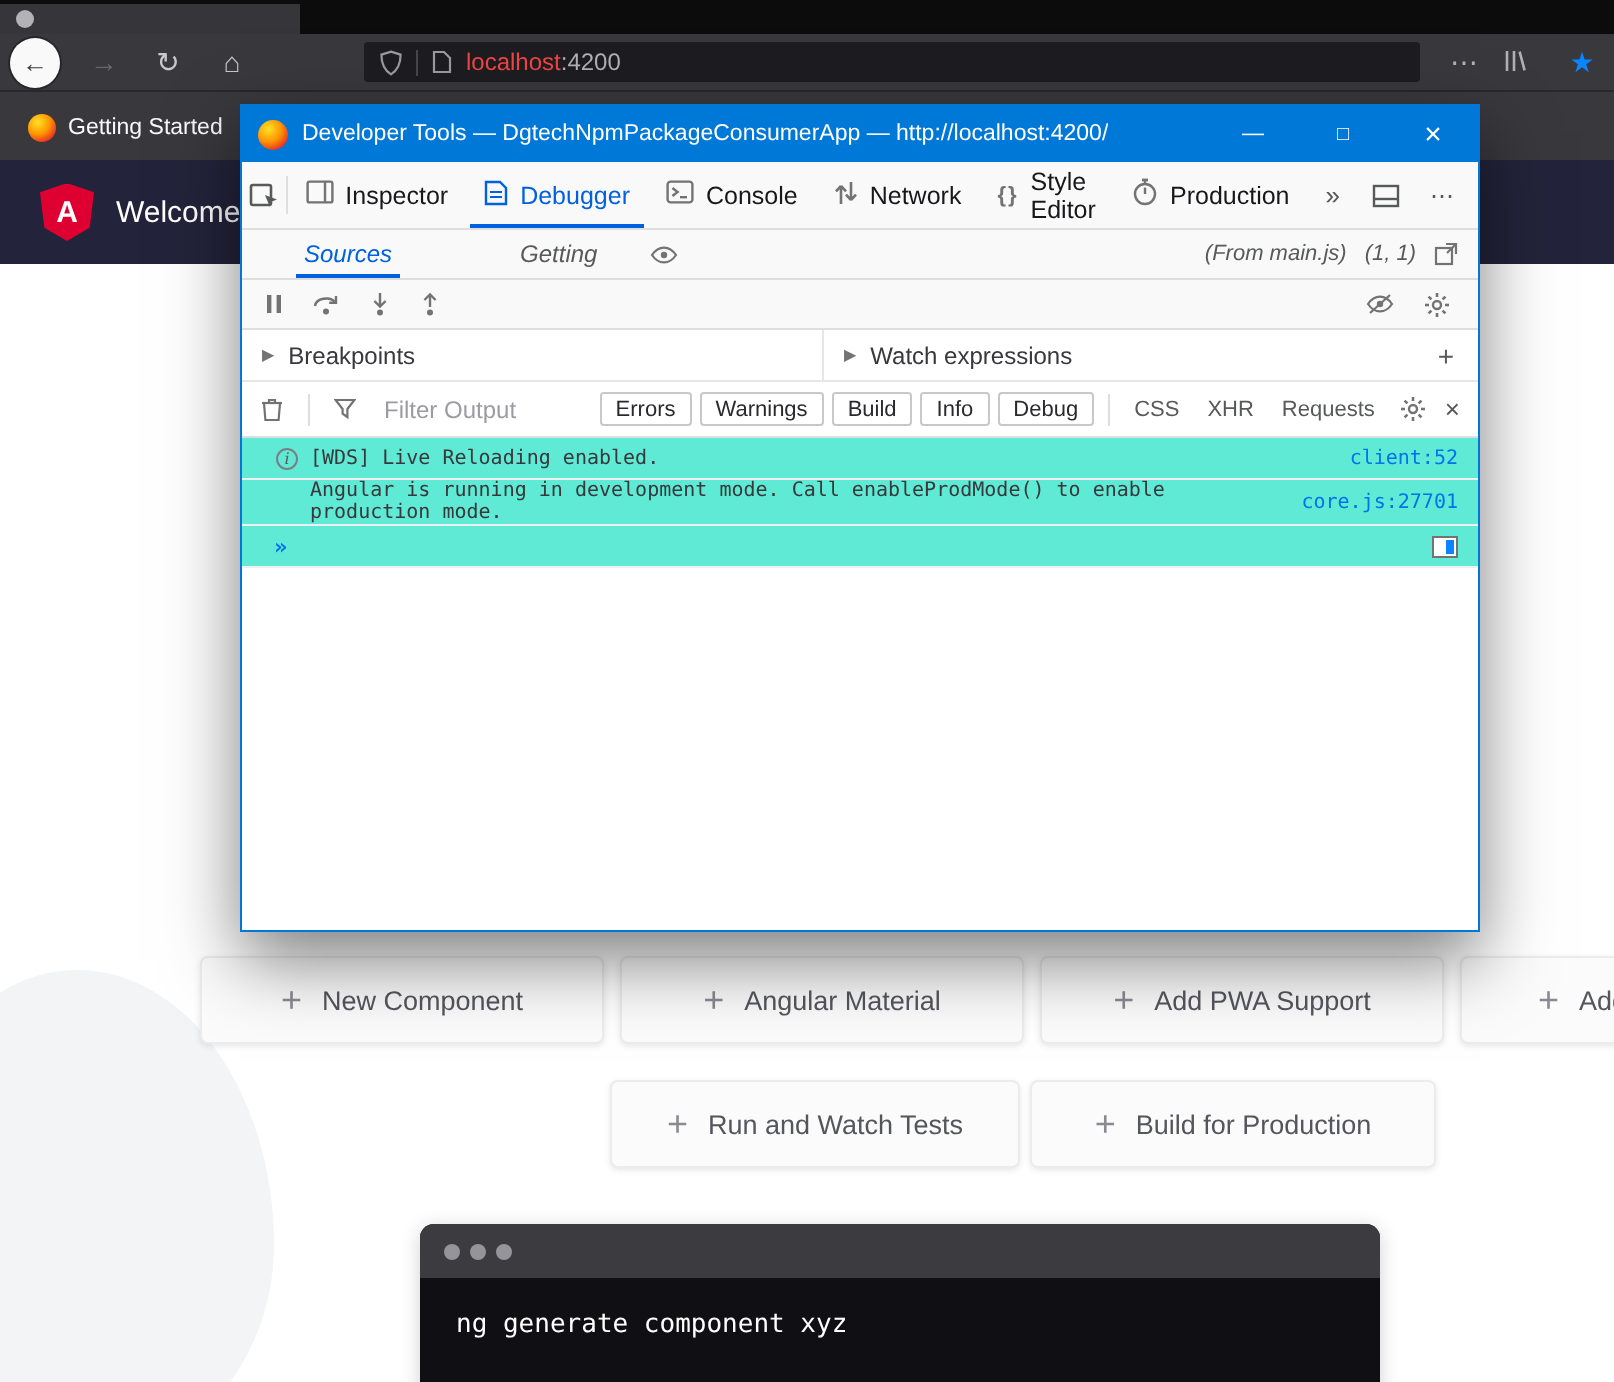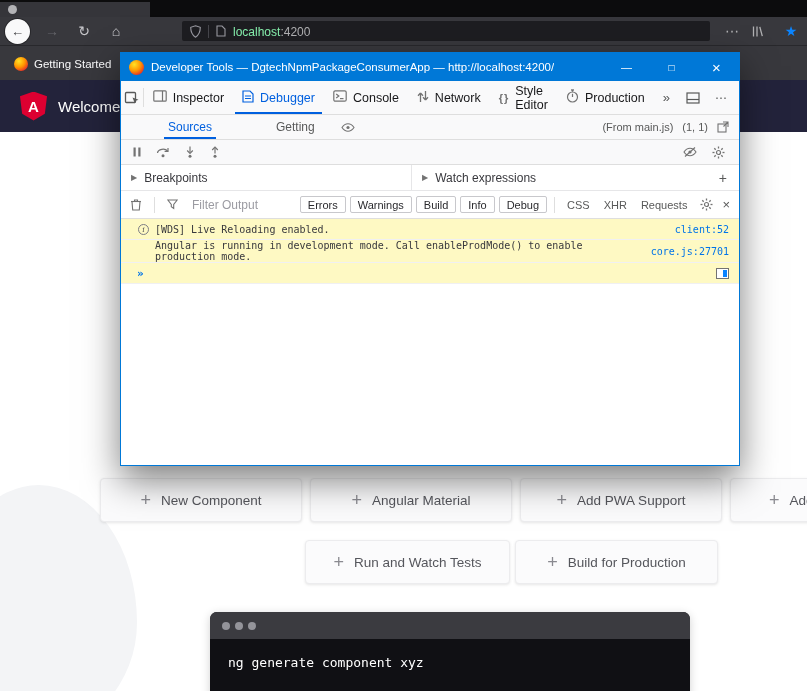--- a/index.html
+++ b/index.html
@@ -18,21 +18,21 @@
               background:#f9f9fa; color:#3b3b3f; display:flex; align-items:center; justify-content:center;
               font-size:13px; font-weight:bold; box-shadow:0 0 0 1px rgba(0,0,0,.3); }
   .nav-glyph { position:absolute; top:0; height:28px; width:24px; display:flex; align-items:center;
                justify-content:center; font-size:14px; color:#c8c8cc; }
   .nav-fwd { left:40px; color:#66666b; }
   .nav-refresh { left:72px; }
   .nav-home { left:104px; }
   .urlbar { position:absolute; left:182px; top:4px; width:528px; height:20px; background:#1d1d21;
             border-radius:2px; display:flex; align-items:center; gap:7px; padding:0 8px; }
   .url-sep { width:1px; height:13px; background:#46464c; }
-  .url-host { color:#86efac; font-size:12px; }
+  .url-host { color:#ef4444; font-size:12px; }
   .url-port { color:#b1b1b3; font-size:12px; }
   .pagedots { position:absolute; left:720px; top:0; height:28px; width:24px; display:flex; align-items:center;
               justify-content:center; color:#b1b1b3; font-size:14px; }
   .lib-wrap { position:absolute; left:751px; top:7px; color:#b1b1b3; }
   .star-icon { position:absolute; left:780px; top:0; height:28px; width:22px; display:flex; align-items:center;
                justify-content:center; color:#0a84ff; font-size:14px; }
 
   .bookmarksbar { position:absolute; left:0; top:45px; width:100%; height:35px; background:#38383d;
                   border-top:1px solid #28282c; }
   .bookmark-item { position:absolute; left:7px; top:7px; height:21px; display:flex; align-items:center;
@@ -65,21 +65,21 @@
   .b6 { left:515px; top:540px; width:203px; }
 
   .terminal { position:absolute; left:210px; top:612px; width:480px; height:95px; background:#101014;
               border-radius:7px 7px 0 0; box-shadow:0 2px 10px rgba(0,0,0,.18); }
   .terminal-header { height:27px; background:#3b3b40; border-radius:7px 7px 0 0; display:flex;
                      align-items:center; gap:5px; padding-left:12px; }
   .t-dot { width:8px; height:8px; border-radius:50%; background:#94949a; }
   .terminal-body { padding:16px 18px; color:#fff; font-family:"DejaVu Sans Mono", monospace; font-size:13px; }
 
   
-  .devtools { position:absolute; left:120px; top:52px; width:620px; height:414px; background:#fef9c3;
+  .devtools { position:absolute; left:120px; top:52px; width:620px; height:414px; background:#5eead4;
               border:1px solid #0078d7; box-shadow:0 14px 34px rgba(0,0,0,.5); z-index:10;
               display:flex; flex-direction:column; font-size:12px; color:#18181a;justify-content:flex-end; }
   .dt-titlebar { flex:0 0 28px; background:#0078d7; display:flex; align-items:center; padding-left:8px; color:#fff; }
   .dt-title { font-size:11.5px; margin-left:7px; white-space:nowrap; overflow:hidden; }
   .spacer { flex:1; }
   .win-btn { width:45px; height:28px; display:flex; align-items:center; justify-content:center; color:#fff; cursor:pointer; }
   .g-min { font-size:11px; } .g-max { font-size:10px; } .g-close { font-size:15px; }
 
   .dt-toolbar { flex:0 0 33px; background:#f9f9fa; border-bottom:1px solid #dedede; display:flex; align-items:stretch; }
   .picker { width:36px; display:flex; align-items:center; justify-content:center; color:#585959; }
@@ -87,21 +87,21 @@
   .tb-tab { display:flex; align-items:center; gap:6px; padding:0 9px; position:relative; color:#737373; cursor:pointer; }
   .tb-tab .lbl { color:#18181a; font-size:12.5px; }
   .tb-tab.selected, .tb-tab.selected .lbl { color:#0060df; }
   .tb-tab.selected::after { content:""; position:absolute; left:2px; right:2px; bottom:0; height:2px; background:#0060df; }
   .tb-more { display:flex; align-items:center; padding:0 9px; color:#585959; font-size:13px; }
   .dt-tb-right { margin-left:auto; display:flex; align-items:center; padding-right:4px; }
   .tb-iconbtn { width:28px; height:33px; display:flex; align-items:center; justify-content:center; color:#585959; cursor:pointer; }
   .braces { font-size:11px; font-weight:bold; letter-spacing:1px; }
 
   .dt-srcrow { flex:0 0 24px; background:#f9f9fa; border-bottom:1px solid #dedede; display:flex;
-               align-items:center; padding:0 10px 0 43px; color:#585959; }
+               align-items:center; padding:0 10px 0 27px; color:#585959;font-style:italic; }
   .src-tab { height:24px; display:flex; align-items:center; padding:0 4px; position:relative; font-size:12px; cursor:pointer; }
   .src-tab.selected { color:#0060df; }
   .src-tab.selected::after { content:""; position:absolute; left:0; right:0; bottom:0; height:2px; background:#0060df; }
   .src-outline { margin-left:56px; }
   .eye-wrap { margin-left:22px; color:#737373; display:flex; }
   .src-right { margin-left:auto; display:flex; align-items:center; gap:9px; font-size:11px; color:#585959; }
 
   .dt-cmdrow { flex:0 0 25px; background:#f9f9fa; border-bottom:1px solid #dedede; display:flex;
                align-items:center; padding:0 14px 0 12px; gap:15px; color:#737373; }
   .cmd-right { margin-left:auto; display:flex; align-items:center; gap:15px; }

